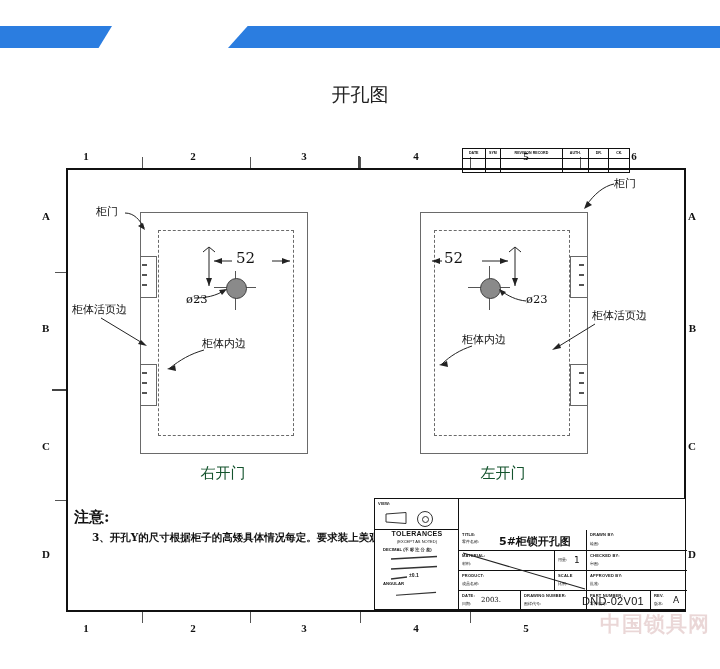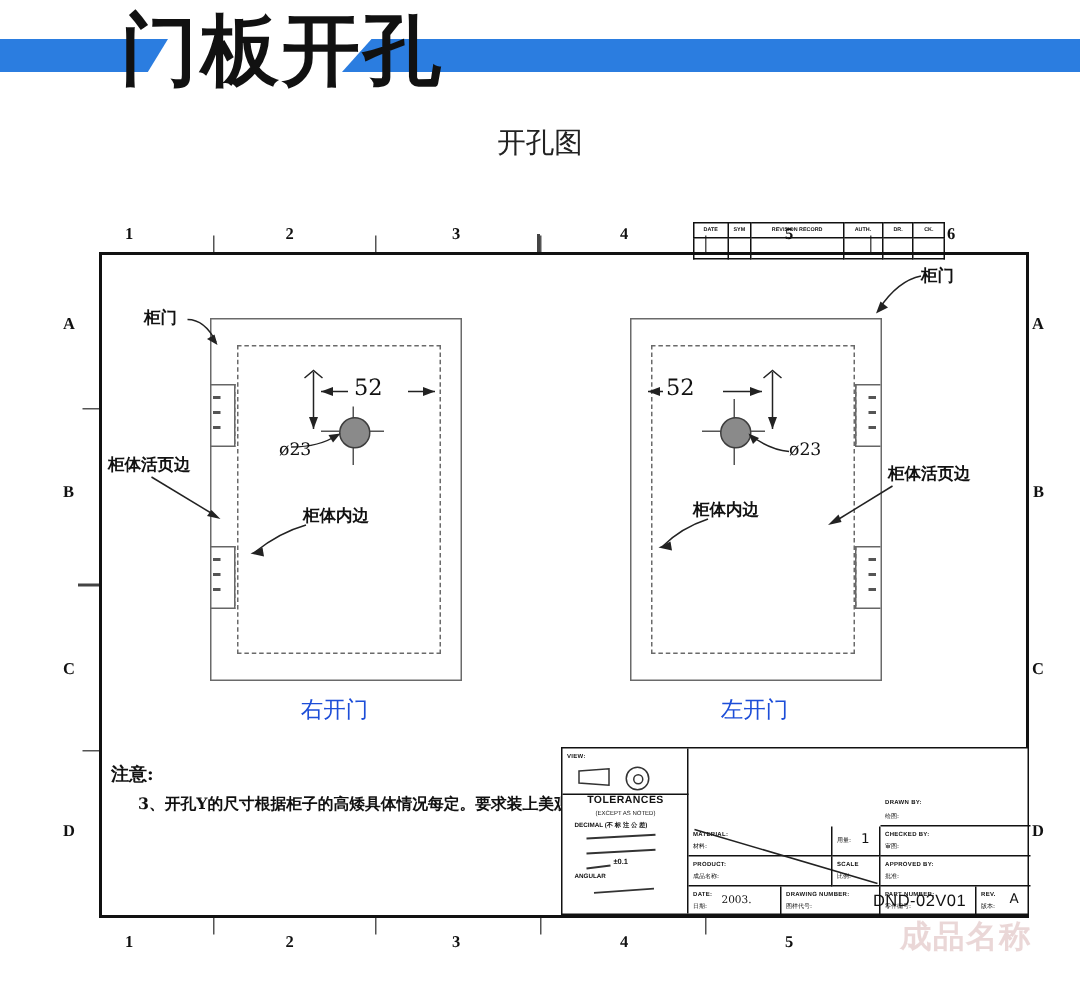--- a/index.html
+++ b/index.html
@@ -64,34 +64,34 @@
   
   .door{position:absolute;}
   .door-plate{position:absolute;border:1px solid #6a6a6a;background:#fff;}
   .inner-dash{position:absolute;border:1.6px dashed #6a6a6a;}
   .hole{position:absolute;width:19px;height:19px;border-radius:50%;
     background:#8a8a8a;border:1.2px solid #3d3d3d;}
   .cl{position:absolute;background:#555;}
   .cl-h{height:1px;}
   .cl-v{width:1px;}
   .lbl{position:absolute;font-size:11px;color:#111;white-space:nowrap;
-    font-family:"DejaVu Serif",serif;font-weight:bold;}
+    font-family:"DejaVu Serif",serif;}
   .dim{position:absolute;font-size:15px;color:#111;font-family:"DejaVu Serif",serif;
     white-space:nowrap;}
   .dim-sm{position:absolute;font-size:11.5px;color:#111;
     font-family:"DejaVu Serif",serif;white-space:nowrap;}
-  .caption{position:absolute;font-size:15px;color:#1d4ed8;white-space:nowrap;
+  .caption{position:absolute;font-size:15px;color:#14532d;white-space:nowrap;
     font-family:Liberation Serif, serif;text-align:center;}
   .hinge{position:absolute;border:1px solid #666;}
   .hinge-dash{position:absolute;border-left:1.4px dashed #6a6a6a;}
   .hinge-pin{position:absolute;width:5px;height:2px;background:#555;}
 
   
   .notes{position:absolute;left:60px;top:362px;width:300px;}
-  .notes-title{font-size:12px;font-weight:bold;color:#111;
+  .notes-title{font-size:15px;font-weight:bold;color:#111;
     font-family:"DejaVu Serif",serif;}
   .note-line{font-size:10.5px;font-weight:bold;color:#111;margin-top:4px;
     margin-left:18px;font-family:"DejaVu Serif",serif;white-space:nowrap;}
 
   
   .tblock{position:absolute;left:360px;top:352px;width:312px;height:112px;
     border:1.4px solid #111;box-sizing:border-box;background:#fff;}
   .tb-col-left{position:absolute;left:0;top:0;width:84px;height:100%;
     border-right:1.2px solid #111;box-sizing:border-box;}
   .tb-view{position:absolute;left:0;top:0;width:84px;height:31px;
@@ -134,21 +134,20 @@
     opacity:.17;color:#8a1a1a;font-size:21px;font-weight:bold;line-height:25px;
     font-family:"DejaVu Sans",sans-serif;letter-spacing:1px;}
   svg{display:block;overflow:visible;}
 </style>
 </head>
 <body>
 
 <div class="header">
   <div class="banner-left"></div>
   <div class="banner-right"></div>
-  <div class="header-title">门板开孔</div>
 </div>
 <div class="subtitle">开孔图</div>
 
 <div class="sheet">
 
   <div class="zone ztop" style="left:72px;">1</div>
   <div class="zone ztop" style="left:179px;">2</div>
   <div class="zone ztop" style="left:290px;">3</div>
   <div class="zone ztop" style="left:402px;">4</div>
   <div class="zone ztop" style="left:512px;">5</div>
@@ -362,20 +361,25 @@
       <svg class="scribble" style="left:16px;top:77px;width:16px;" viewBox="0 0 16 4">
           <path d="M0,3 L16,1" stroke="#333" stroke-width="1.4" fill="none"></path>
         </svg>
       <div class="tol-ang">ANGULAR</div>
       <svg class="scribble" style="left:16px;top:93px;width:50px;" viewBox="0 0 50 5">
           <path d="M0,4 L50,0.5" stroke="#333" stroke-width="1.4" fill="none"></path>
         </svg>
     </div>
 
 
+    <div class="tb-cell" style="left:84px;top:31px;width:128px;height:21px;">
+      <div class="tb-cap" style="left:3px;top:2px;">TITLE:</div>
+      <div class="tb-cap-cn" style="left:3px;top:9px;">零件名称:</div>
+      <div class="tb-title-val" style="left:40px;top:4px;">5#柜锁开孔图</div>
+    </div>
     <div class="tb-cell" style="left:212px;top:31px;width:100px;height:21px;border-right:none;">
       <div class="tb-cap" style="left:3px;top:2px;">DRAWN BY:</div>
       <div class="tb-cap-cn" style="left:3px;top:11px;">绘图:</div>
     </div>
 
     <div class="tb-cell" style="left:84px;top:52px;width:96px;height:20px;">
       <div class="tb-cap" style="left:3px;top:2px;">MATERIAL:</div>
       <div class="tb-cap-cn" style="left:3px;top:10px;">材料:</div>
       <svg style="position:absolute;left:0;top:0;" width="128" height="40">
         <line x1="4" y1="2" x2="126" y2="38" stroke="#222" stroke-width="1.1"></line>
@@ -418,13 +422,13 @@
     </div>
     <div class="tb-cell" style="left:276px;top:92px;width:36px;height:19px;border-right:none;border-bottom:none;">
       <div class="tb-cap" style="left:3px;top:2px;">REV.</div>
       <div class="tb-cap-cn" style="left:3px;top:10px;">版本:</div>
       <div class="tb-val" style="left:22px;top:4px;">A</div>
     </div>
   </div>
 </div>
 
 <div class="dwgno">DND-02V01</div>
-<div class="watermark">成品名称</div>
+<div class="watermark">中国锁具网</div>
 
 </body></html>

